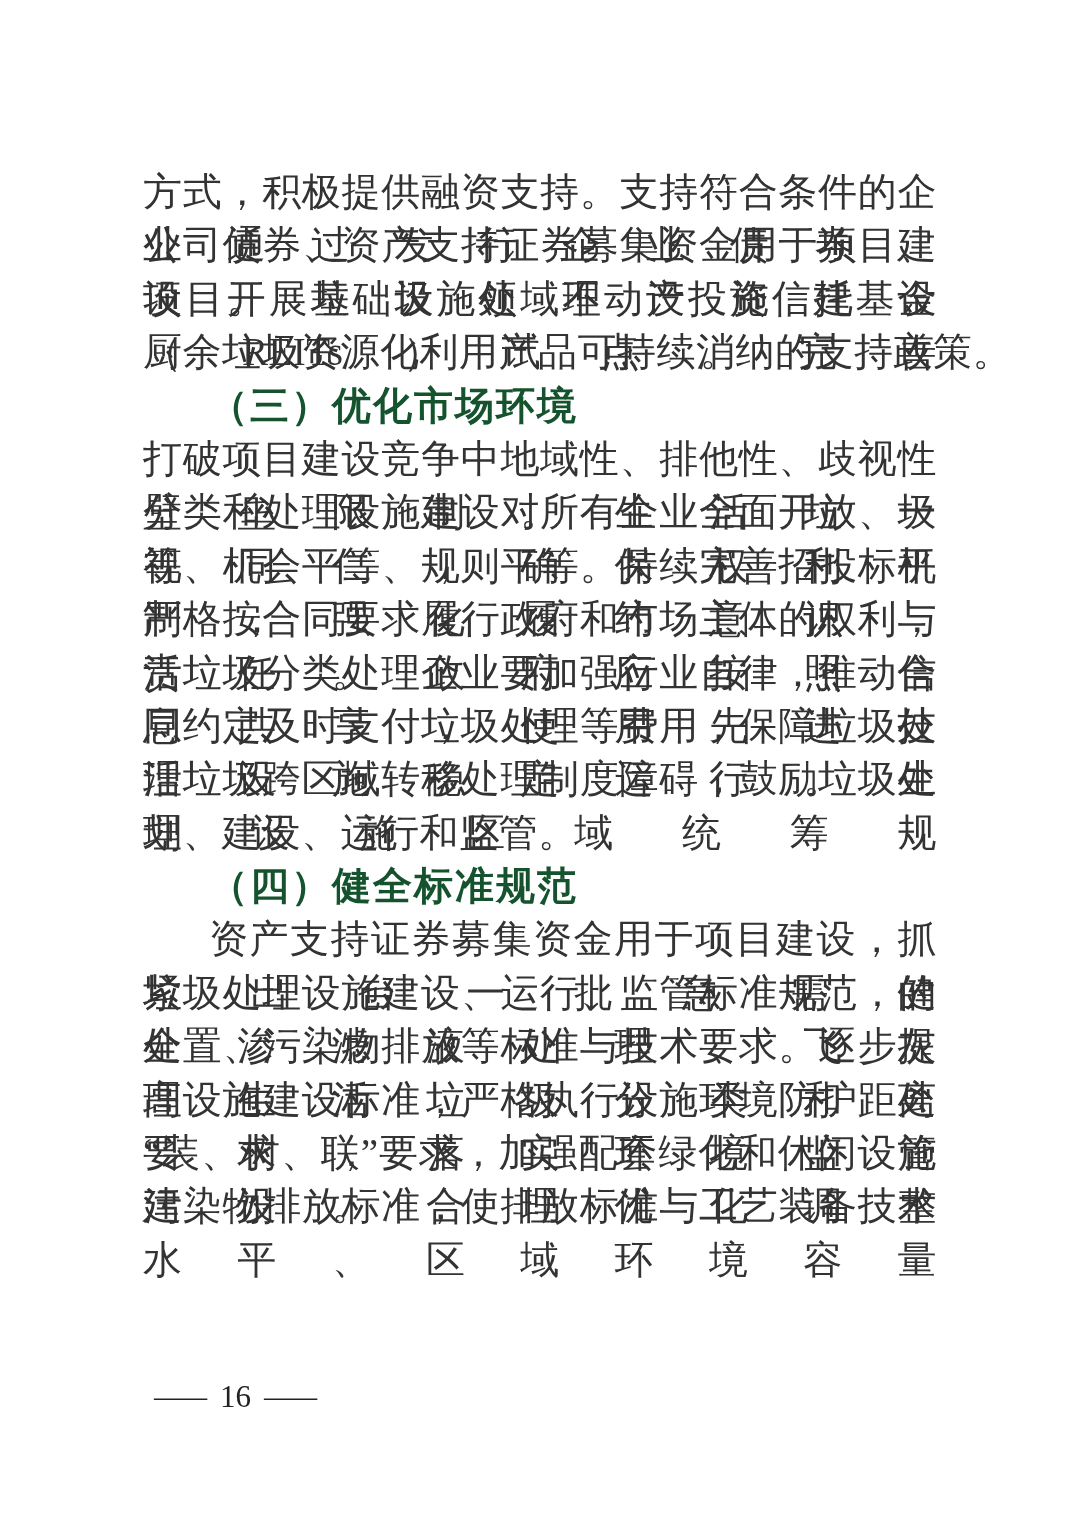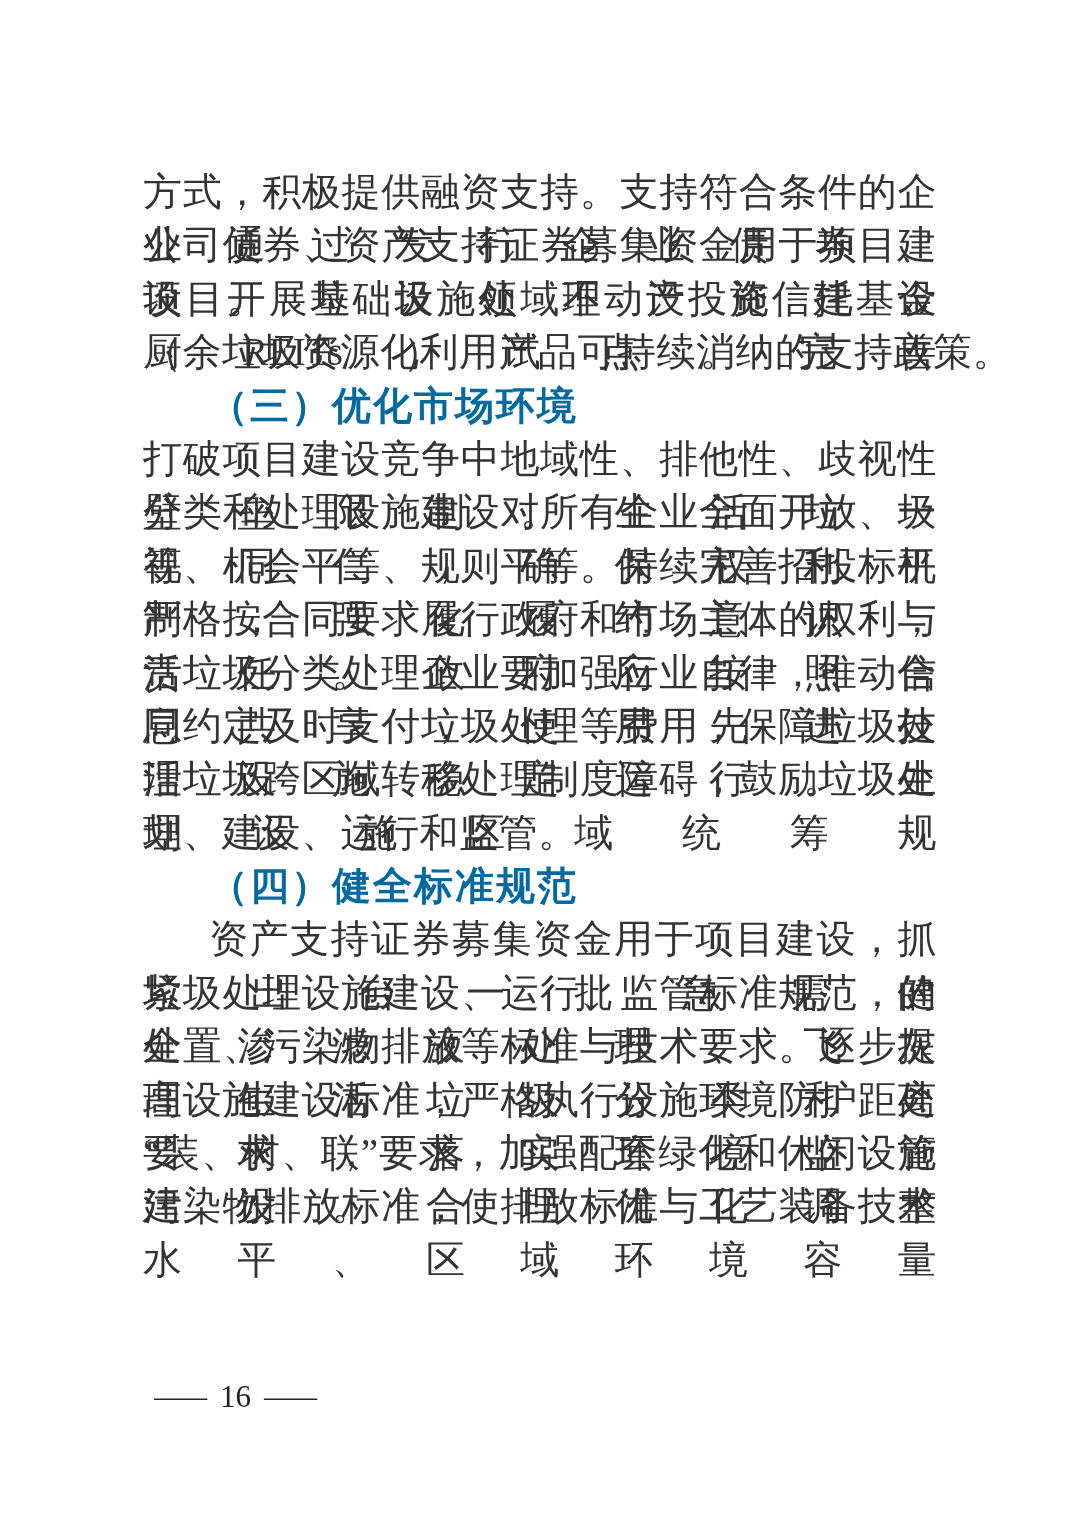--- a/index.html
+++ b/index.html
@@ -31,21 +31,21 @@
   }
   .fill {
     white-space: normal;
     text-align: justify;
     text-align-last: justify;
     text-justify: inter-character;
   }
   .ind { text-indent: 66px; }
   .hd  {
     font-weight: 700;
-    color: #0369a1;
+    color: #14532d;
     letter-spacing: 2px;
   }
   .footer {
     position: absolute;
     left: 155px;
     top: 1372px;
     height: 50px;
     font-size: 31px;
     color: #222222;
     display: flex;

